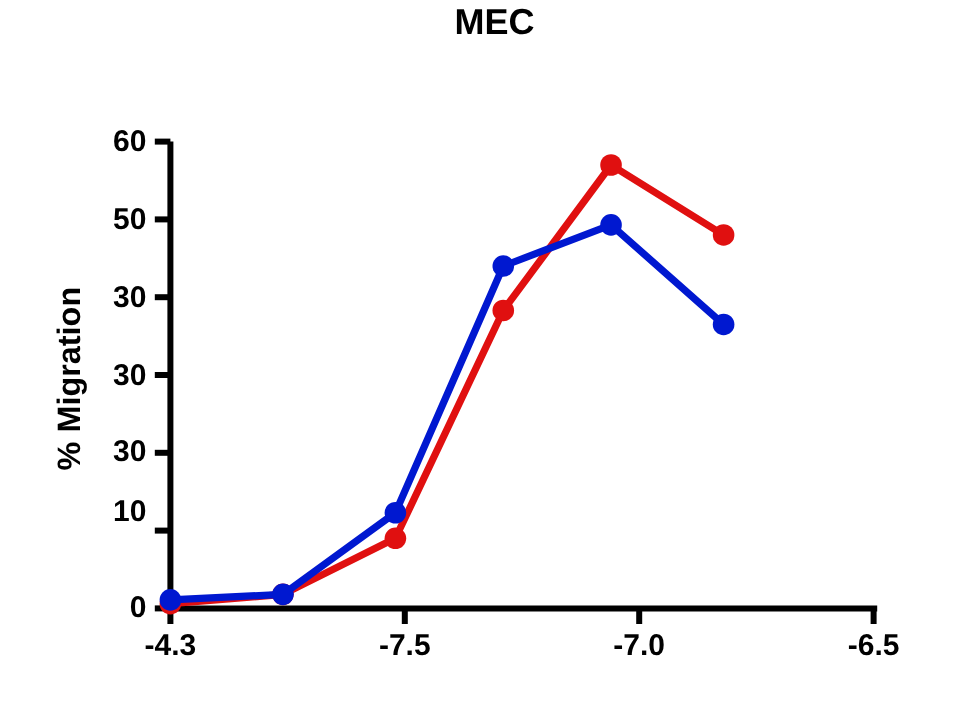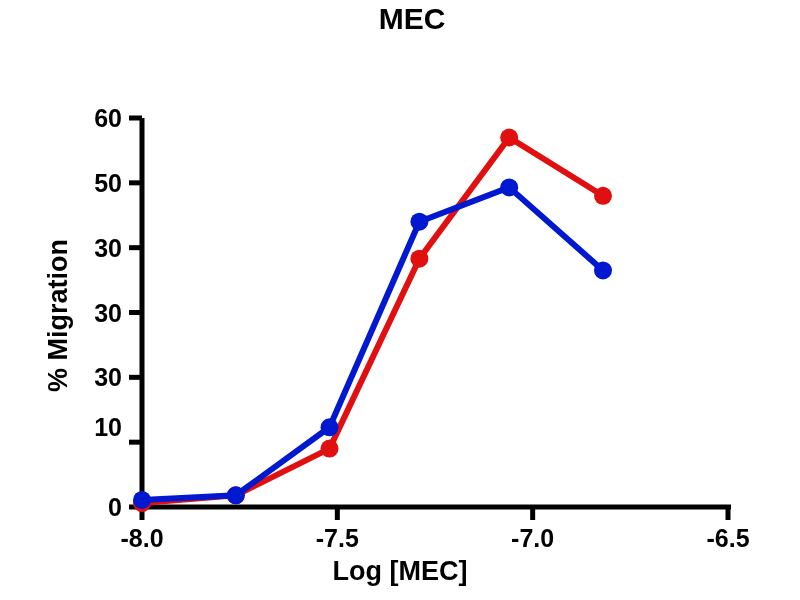--- a/index.html
+++ b/index.html
@@ -111,29 +111,28 @@
         <circle cx="142.0" cy="499.9" r="9" fill="#0018d0"></circle>
         <circle cx="235.8" cy="495.3" r="9" fill="#0018d0"></circle>
         <circle cx="329.5" cy="427.3" r="9" fill="#0018d0"></circle>
         <circle cx="419.4" cy="221.7" r="9" fill="#0018d0"></circle>
         <circle cx="509.2" cy="187.4" r="9" fill="#0018d0"></circle>
         <circle cx="603.0" cy="270.4" r="9" fill="#0018d0"></circle>
       </g>
   </svg>
 
   <div id="tick-layer">
-      <div class="tick-label xtick-label" style="left: 142px; top: 524px;">-8.0</div>
+      <div class="tick-label xtick-label" style="left: 142px; top: 524px;">-4.3</div>
       <div class="tick-label xtick-label" style="left: 337.333px; top: 524px;">-7.5</div>
       <div class="tick-label xtick-label" style="left: 532.667px; top: 524px;">-7.0</div>
       <div class="tick-label xtick-label" style="left: 728px; top: 524px;">-6.5</div>
       <div class="tick-label ytick-label" style="left: 42px; width: 80px; top: 507px;">0</div>
       <div class="tick-label ytick-label" style="left: 42px; width: 80px; top: 427px;">10</div>
       <div class="tick-label ytick-label" style="left: 42px; width: 80px; top: 377.333px;">30</div>
       <div class="tick-label ytick-label" style="left: 42px; width: 80px; top: 312.5px;">30</div>
       <div class="tick-label ytick-label" style="left: 42px; width: 80px; top: 247.667px;">30</div>
       <div class="tick-label ytick-label" style="left: 42px; width: 80px; top: 182.833px;">50</div>
       <div class="tick-label ytick-label" style="left: 42px; width: 80px; top: 118px;">60</div>
     </div>
 
   <div class="ylabel">% Migration</div>
-  <div class="xlabel">Log [MEC]</div>
 
 </div>
 
 </body></html>

